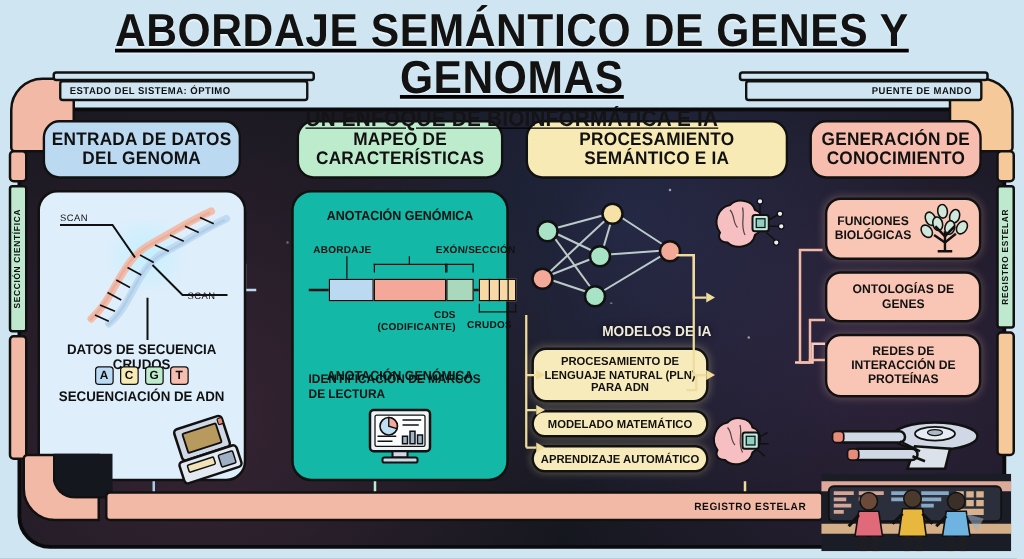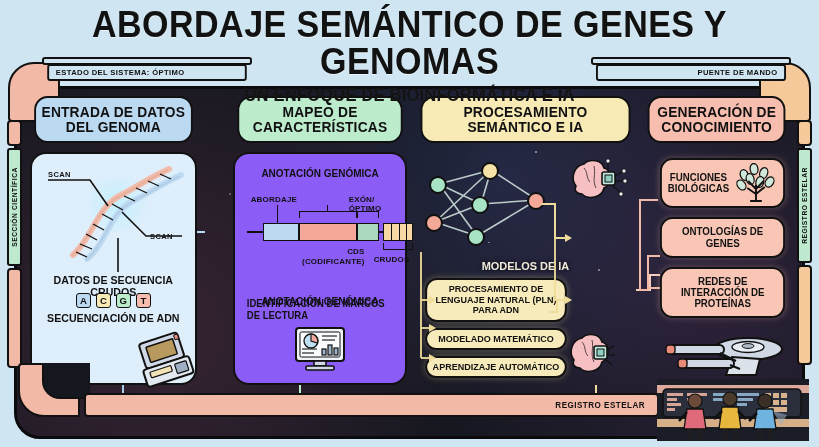--- a/index.html
+++ b/index.html
@@ -7,21 +7,21 @@
   body {
     font-family: "Liberation Sans", sans-serif;
     background: #cfe6f2;
     position: relative;
   }
 
   
   .stage { position:absolute; inset:0; background:#cfe6f2; }
 
   .title-wrap{
-    position:absolute; left:0; right:0; top:6px; text-align:center; z-index:30;
+    position:absolute; left:0; right:0; top:6px; text-align:center; z-index:30;text-decoration:underline;
   }
   .maintitle{
     font-family:"Liberation Sans", sans-serif;
     font-weight:bold; font-size:37px; letter-spacing:.5px;
     color:#121212; transform:scaleX(.92); line-height:1;
     text-shadow:0 1px 0 rgba(255,255,255,.5);
   }
   .subtitle{
     margin-top:5px; font-weight:bold; font-size:18px; color:#141414;
     transform:scaleX(.92); letter-spacing:.2px;
@@ -119,25 +119,25 @@
     padding:7px 4px 6px; font-weight:bold; font-size:14.5px; line-height:1.05;
     color:#111; transform:scaleX(.95); letter-spacing:.2px;
   }
   .h-blue{ background:#bcd9f2;} .h-green{ background:#bdeccd;}
   .h-yellow{ background:#f7eab4;} .h-pink{ background:#f7bdae;}
 
   .col-body{
     margin-top:9px; flex:1; border:2.5px solid #111; border-radius:16px;
     position:relative; padding:9px 8px;
   }
-  .b-blue{ background:#dfeefb;} .b-green{ background:#8b5cf6;}
+  .b-blue{ background:#dfeefb;} .b-green{ background:#14b8a6;}
   .b-none{ background:transparent; border:none;}
 
   
-  .scanlbl{ position:absolute; font-size:7.5px; font-weight:bold; color:#111; letter-spacing:.4px;}
+  .scanlbl{ position:absolute; font-size:7.5px; font-weight:normal; color:#111; letter-spacing:.4px;}
 
   .dnaglow{ position:absolute; left:46px; top:22px; width:78px; height:56px;
     background:radial-gradient(circle, rgba(190,240,255,.85), rgba(190,240,255,0) 70%); }
 
   .p1-caption{ position:absolute; left:0; right:0; top:120px; text-align:center;
     font-size:11.2px; font-weight:bold; color:#111; transform:scaleX(.95);}
   .bases{ position:absolute; left:0; right:0; top:139px; display:flex; justify-content:center; gap:5px;}
   .base{ width:15px; height:15px; border:1.6px solid #111; border-radius:3px;
     font-size:9.5px; font-weight:bold; color:#111; display:flex; align-items:center; justify-content:center;}
   .p1-caption2{ position:absolute; left:0; right:0; top:158px; text-align:center;
@@ -335,21 +335,21 @@
           <div class="gbox" style="left:56px;width:58px;background:#f5a899"></div>
           <div class="gbox" style="left:114px;width:22px;background:#a9d8bc"></div>
           <div class="gbox" style="left:140px;width:30px;background:#f8d9a6"></div>
           <div class="tick" style="left:148px;top:38px;height:18px"></div>
           <div class="tick" style="left:156px;top:38px;height:18px"></div>
           <div class="tick" style="left:163px;top:38px;height:18px"></div>
 
           <div class="glabel" style="left:8px;top:10px">ABORDAJE</div>
           <div class="tick" style="left:34px;top:20px;height:18px"></div>
 
-          <div class="glabel" style="left:106px;top:10px">EXÓN/ÓPTIMO</div>
+          <div class="glabel" style="left:106px;top:10px">EXÓN/SECCIÓN</div>
           <div class="brace" style="left:114px;top:26px;width:22px"></div>
           <div class="brace" style="left:56px;top:26px;width:58px"></div>
           <div class="tick" style="left:84px;top:20px;height:7px"></div>
 
           <div class="glabel" style="left:48px;top:62px;text-align:right;width:74px;line-height:1.15">
             <span>CDS (CODIFICANTE)</span>
           </div>
 
           <div class="braceDn" style="left:140px;top:58px;width:30px"></div>
           <div class="glabel" style="left:131px;top:70px">CRUDOS</div>

